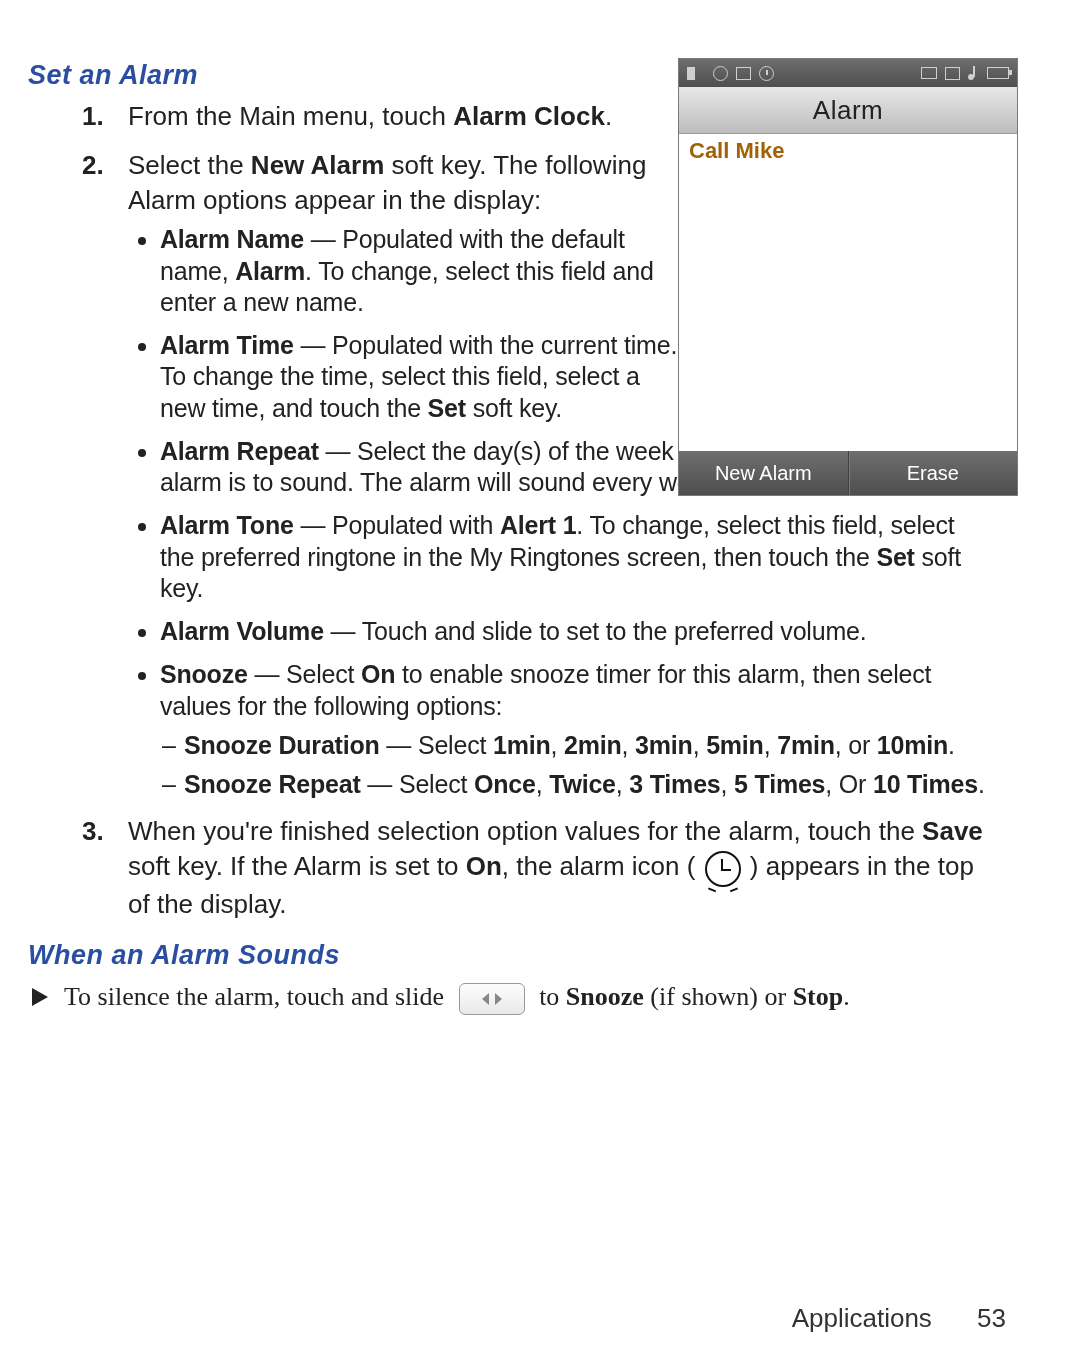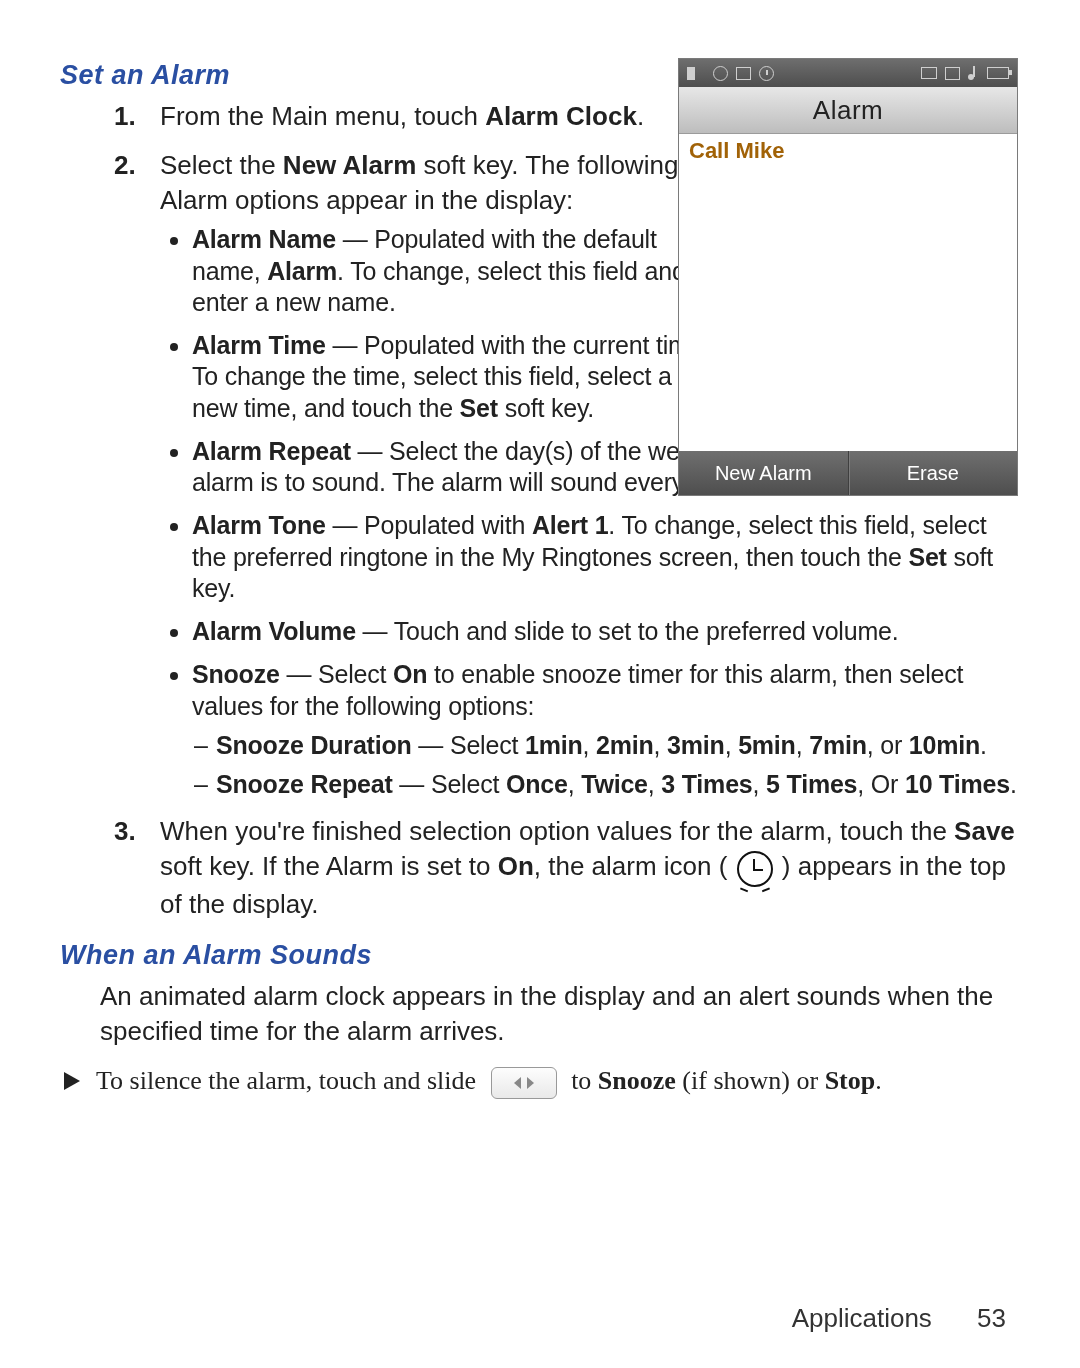--- a/index.html
+++ b/index.html
@@ -8,21 +8,21 @@
     background: #fff;
     font-family: Arial, Helvetica, sans-serif;
     color: #222;
     width: 1080px;
   }
   .page {
     position: relative;
     width: 1080px;
     min-height: 1368px;
     box-sizing: border-box;
-    padding: 60px 60px 40px 60px;
+    padding: 60px 60px 40px 28px;
   }
   .content { width: 960px; }
   .heading {
     color: #2a4fa2;
     font-weight: 700;
     font-style: italic;
     font-size: 28px;
     margin: 0 0 8px 0;
     letter-spacing: .5px;
   }
@@ -186,21 +186,20 @@
         </ul>
       </li>
 
       <li>
         <span>When you're finished selection option values for the alarm, touch the </span><b>Save</b><span> soft key. If the Alarm is set to </span><b>On</b><span>, the alarm icon ( </span><span class="alarm-icon"><span class="alarm-feet"></span></span><span> ) appears in the top of the display.</span>
       </li>
     </ol>
 
     <div class="heading h2" style="margin-top:18px">When an Alarm Sounds</div>
 
-    <p class="body">An animated alarm clock appears in the display and an alert sounds when the specified time for the alarm arrives.</p>
 
     <div class="arrow-row">
       <span>To silence the alarm, touch and slide </span><span class="slider-pill"></span><span> to </span><b>Snooze</b><span> (if shown) or </span><b>Stop</b><span>.</span>
     </div>
 
   </div>
 
   <div class="phone">
     <div class="statusbar">
       <span class="status-left">

